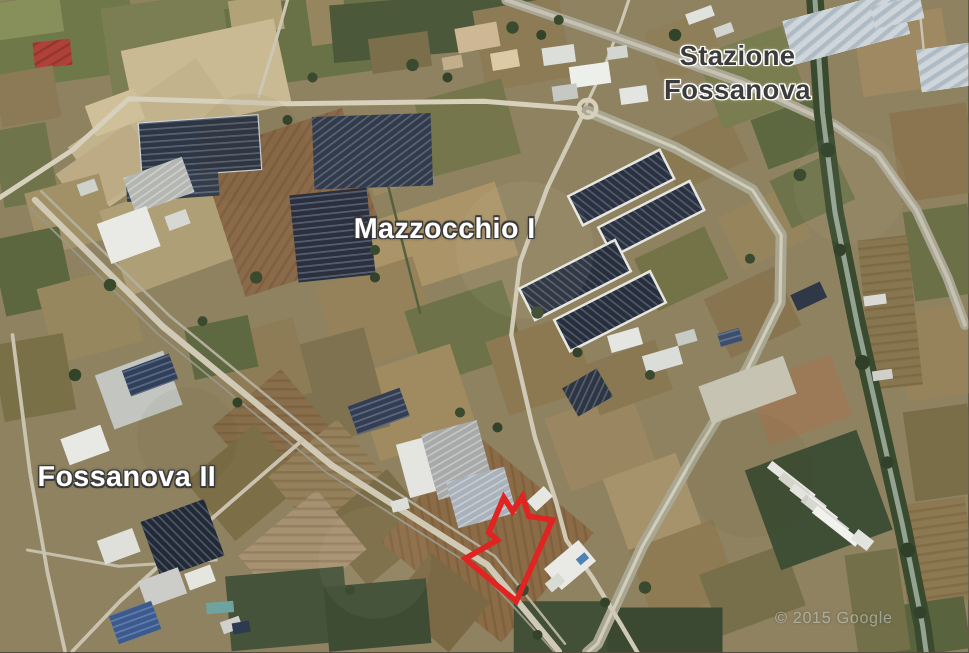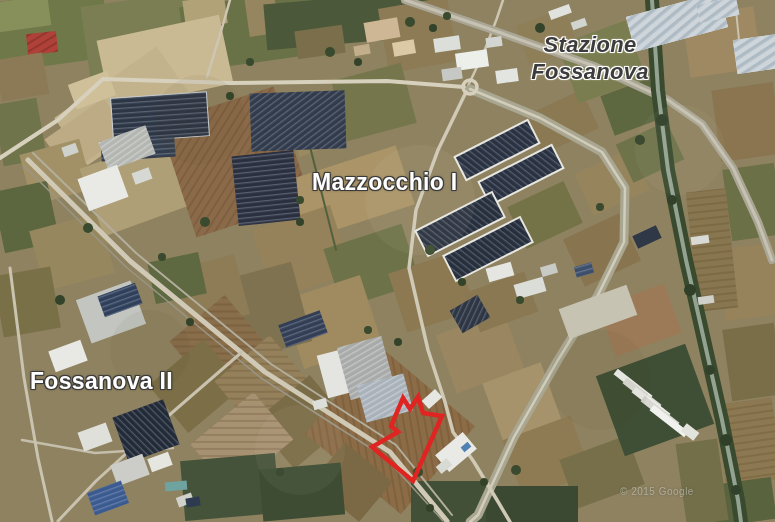--- a/index.html
+++ b/index.html
@@ -16,24 +16,24 @@
   }
   .lbl-dark{
     font-size:22px;line-height:27px;text-align:center;width:180px;
     text-shadow:-1px -1px 0 #fff,1px -1px 0 #fff,-1px 1px 0 #fff,1px 1px 0 #fff,0 0 3px #fff;
   }
   .lbl-light{
     font-size:23px;
     text-shadow:-1px -1px 0 #3a3a3a,1px -1px 0 #3a3a3a,-1px 1px 0 #3a3a3a,1px 1px 0 #3a3a3a,0 0 3px rgba(0,0,0,.75);
   }
   #lbl-stazione{left:500px;top:31px;}
-  #lbl-mazz1{left:312px;top:169px;}
+  #lbl-mazz1{left:283px;top:169px;}
   #lbl-mazz2{left:30px;top:368px;}
   #attribution{
-    position:absolute;left:620px;top:486px;font-size:10px;font-weight:normal;
+    position:absolute;left:620px;top:486px;font-size:13px;font-weight:normal;
     color:rgba(235,238,230,.48);letter-spacing:.5px;pointer-events:none;
     text-shadow:0 0 2px rgba(50,55,45,.5);
   }
 </style>
 </head>
 <body>
 
 <div id="map">
 
   <svg id="imagery" width="775" height="522" viewBox="0 0 775 522">
@@ -283,21 +283,21 @@
         <circle cx="300" cy="450" r="45" fill="rgba(255,245,225,0.05)"></circle>
         <circle cx="150" cy="350" r="40" fill="rgba(70,60,40,0.06)"></circle>
         <circle cx="680" cy="150" r="45" fill="rgba(255,250,230,0.04)"></circle>
       </g>
   </svg>
 
   <svg id="overlay" width="775" height="522" viewBox="0 0 775 522">
     <polygon fill="none" stroke-linejoin="miter" stroke-linecap="round" points="403,398 410,409 418,397 423,413 442,416 413,481 372,447 398,432 391,426" stroke="#e02421" stroke-width="4.5"></polygon>
   </svg>
 
-  <div class="map-label lbl-dark" id="lbl-stazione" style="color: rgb(60, 60, 60); font-style: italic;">Stazione
+  <div class="map-label lbl-dark" id="lbl-stazione" style="color: rgb(60, 60, 60);">Stazione
 Fossanova</div>
 
   <div class="map-label lbl-light" id="lbl-mazz1" style="color: rgb(255, 255, 255);">Mazzocchio I</div>
 
   <div class="map-label lbl-light" id="lbl-mazz2" style="color: rgb(255, 255, 255);">Fossanova II</div>
 
   <div id="attribution">© 2015 Google</div>
 </div>
 
 </body></html>

